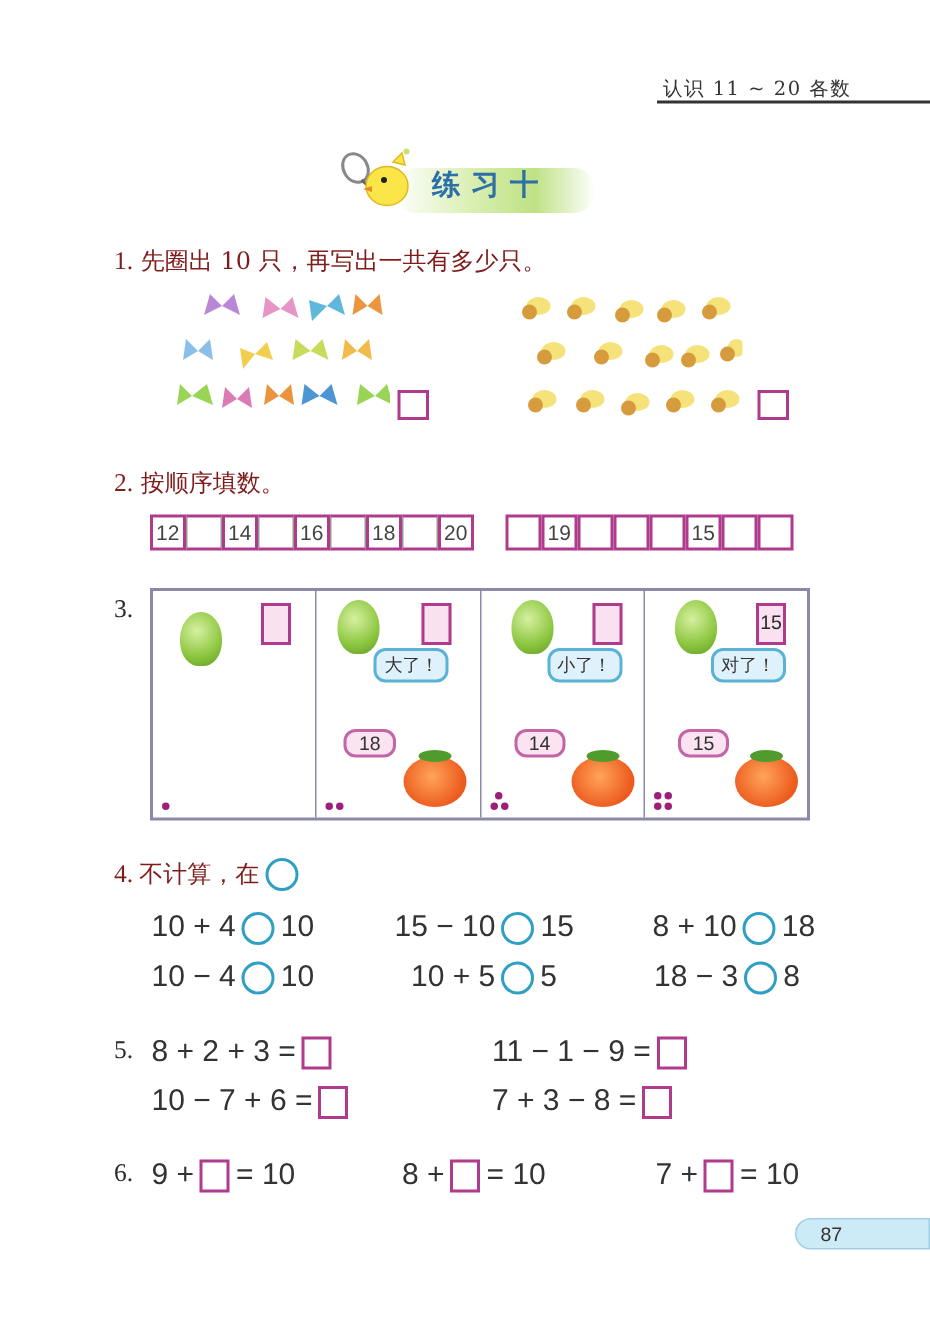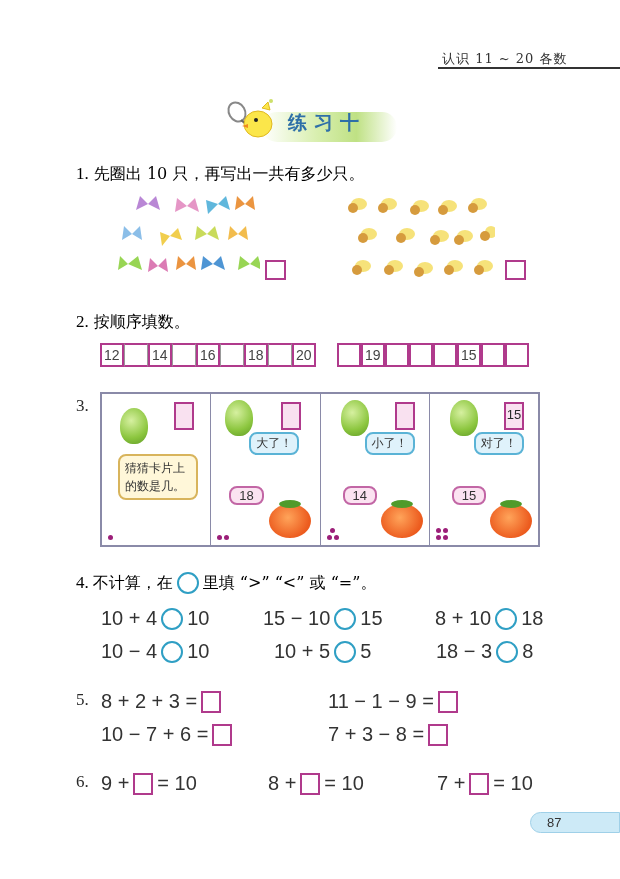--- a/index.html
+++ b/index.html
@@ -11,21 +11,21 @@
   
   .hdr-text { left: 442px; top: 50px; font-size: 13px; letter-spacing: 1px; color: #333; }
   .hdr-line { left: 438px; top: 67px; width: 182px; height: 2px; background: #333; }
 
   
   .title-band { left: 262px; top: 112px; width: 135px; height: 30px; border-radius: 15px;
     background: linear-gradient(90deg, rgba(255,255,255,0) 0%, #d9efb0 40%, #bfe184 70%, rgba(255,255,255,0) 100%); }
   .title-text { left: 288px; top: 110px; font-size: 19px; letter-spacing: 7px; color: #2e6fa8; font-weight: bold; }
   .chick { left: 226px; top: 98px; width: 52px; height: 42px; }
 
-  .q { font-size: 16px; color: #000000; }
+  .q { font-size: 16px; color: #7f1d1d; }
   .qnum { font-family: "Liberation Serif", serif; font-size: 17px; }
   .box { border: 2px solid #b03a8c; background: #fff; }
   .box-fill { border: 2px solid #b03a8c; background: #f9e1f0; }
 
   
   .strip { display: flex; height: 24px; }
   .cell { width: 24px; height: 24px; font-size: 14px; color: #444; display: flex; align-items: center; padding-left: 2px; font-family: "Liberation Sans", sans-serif; }
   .cell.num { border: 2px solid #b03a8c; }
   .cell.empty { border-top: 2px solid #b03a8c; border-bottom: 2px solid #b03a8c; border-left: 1px solid #999; border-right: 1px solid #999; }
 
@@ -161,21 +161,20 @@
   <div class="cell num"></div>
   <div class="cell num"></div>
 </div>
 
 <div class="abs qnum" style="left:76px; top:396px;">3.</div>
 <div class="abs panel">
 
   <div class="pane">
     <div class="pepper" style="left:18px; top:14px;"></div>
     <div class="card box-fill" style="left:72px; top:8px;"></div>
-    <div class="bubble-yel cn" style="left:16px; top:60px; width:80px;">猜猜卡片上的数是几。</div>
     <div class="dots" style="grid-template-columns:5px;">
         <span class="dot"></span>
       </div>
   </div>
 
   <div class="pane">
     <div class="pepper" style="left:14px; top:6px;"></div>
     <div class="card box-fill" style="left:70px; top:8px;"></div>
     <div class="bubble-blue cn" style="left:38px; top:38px;">大了！</div>
     <div class="bubble-pink" style="left:18px; top:92px;">18</div>
@@ -214,21 +213,20 @@
         <span class="dot"></span>
         <span class="dot"></span>
       </div>
   </div>
 </div>
 
 <div class="abs q cn" style="left:76px; top:572px; display:flex; align-items:center; gap:4px;">
   <span class="qnum">4.</span>
   <span>不计算，在</span>
   <span class="circle"></span>
-  <span>里填 “&gt;” “&lt;” 或 “=”。</span>
 </div>
 
 <div class="abs expr" style="left:101px; top:607px;">
   <span>10 + 4</span>
   <span class="circle"></span>
   <span>10</span>
 </div>
 <div class="abs expr" style="left:263px; top:607px;">
   <span>15 − 10</span>
   <span class="circle"></span>

